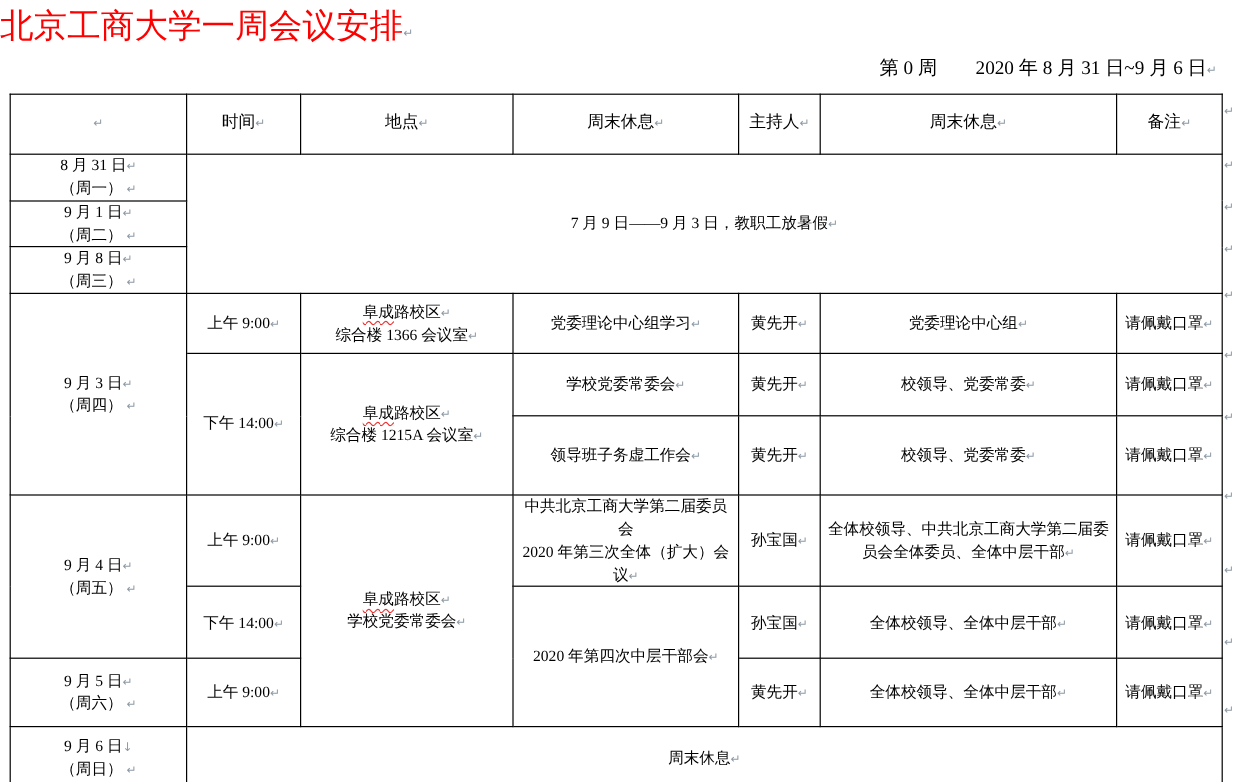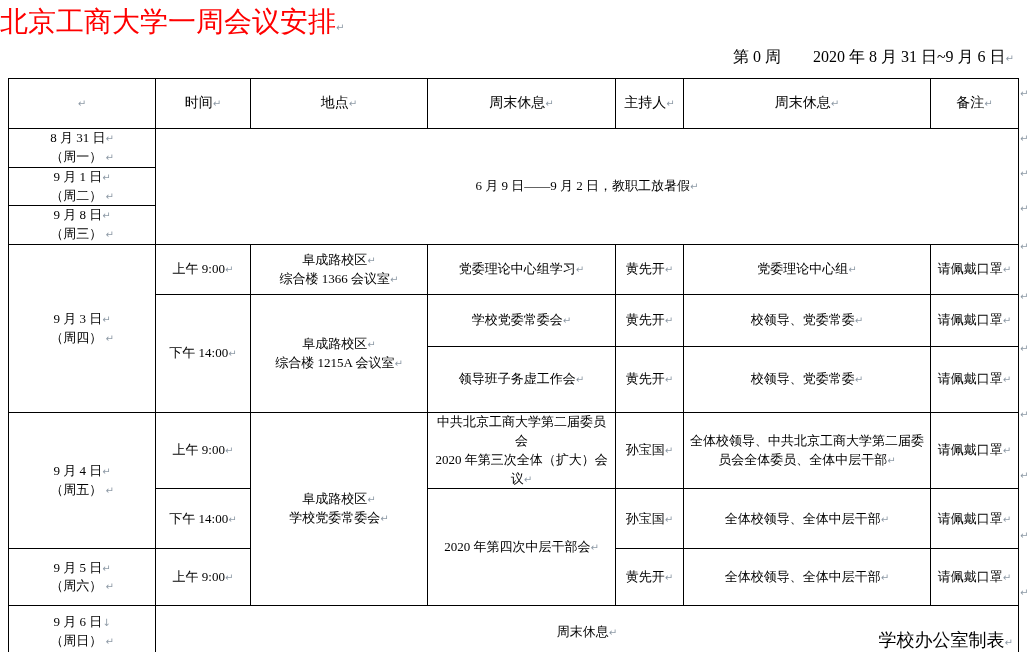--- a/index.html
+++ b/index.html
@@ -14,21 +14,21 @@
   table.sched{position:absolute;left:8px;top:78px;width:1010px;border-collapse:collapse;
               table-layout:fixed;border:1.5px solid #000;}
   .sched td{border:1px solid #000;text-align:center;vertical-align:middle;
             font-size:13px;line-height:1.45;padding:0 3px;overflow:hidden;}
   .sched td.hdr{font-size:14px;}
   .rh0{height:50px}.rh1{height:35px}.rh2{height:35px}.rh3{height:36px}.rh4{height:50px}
   .rh5{height:52px}.rh6{height:66px}.rh7{height:61px}.rh8{height:60px}.rh9{height:57px}
   .rh10{height:52px}
   .fs12{font-size:12px;}
   .tl{text-align:left;padding:0 6px;margin-left:36px;}
-  .wavy{text-decoration-style:wavy;text-decoration-color:#e33;
+  .wavy{text-decoration:underline;text-decoration-style:wavy;text-decoration-color:#e33;
         text-decoration-thickness:1px;text-underline-offset:3px;}
   .footer{position:absolute;top:628px;right:16px;font-size:18px;white-space:nowrap;}
   .rowmark{position:absolute;left:1020px;color:#8e9aa6;font-size:10px;
            font-family:"DejaVu Sans",sans-serif;}
 </style>
 </head>
 <body>
 
 <div class="page">
 
@@ -57,21 +57,21 @@
       <td class="hdr"><span>周末休息</span><span class="pm">↵</span></td>
       <td class="hdr"><span>备注</span><span class="pm">↵</span></td>
     </tr>
 
     <tr class="rh1">
       <td>
         <div><span>8 月 31 日</span><span class="pm">↵</span></div>
         <div><span>（周一）</span> <span class="pm">↵</span></div>
       </td>
       <td colspan="6" rowspan="3">
-        <span>6 月 9 日——9 月 2 日，教职工放暑假</span><span class="pm">↵</span>
+        <span>7 月 9 日——9 月 3 日，教职工放暑假</span><span class="pm">↵</span>
       </td>
     </tr>
     <tr class="rh2">
       <td>
         <div><span>9 月 1 日</span><span class="pm">↵</span></div>
         <div><span>（周二）</span> <span class="pm">↵</span></div>
       </td>
     </tr>
     <tr class="rh3">
       <td>
@@ -164,15 +164,14 @@
   <span class="rowmark" style="top:168px">↵</span>
   <span class="rowmark" style="top:203px">↵</span>
   <span class="rowmark" style="top:241px">↵</span>
   <span class="rowmark" style="top:291px">↵</span>
   <span class="rowmark" style="top:343px">↵</span>
   <span class="rowmark" style="top:409px">↵</span>
   <span class="rowmark" style="top:470px">↵</span>
   <span class="rowmark" style="top:530px">↵</span>
   <span class="rowmark" style="top:587px">↵</span>
 
-  <div class="footer"><span>学校办公室制表</span><span class="pm">↵</span></div>
 
 </div>
 
 </body></html>

